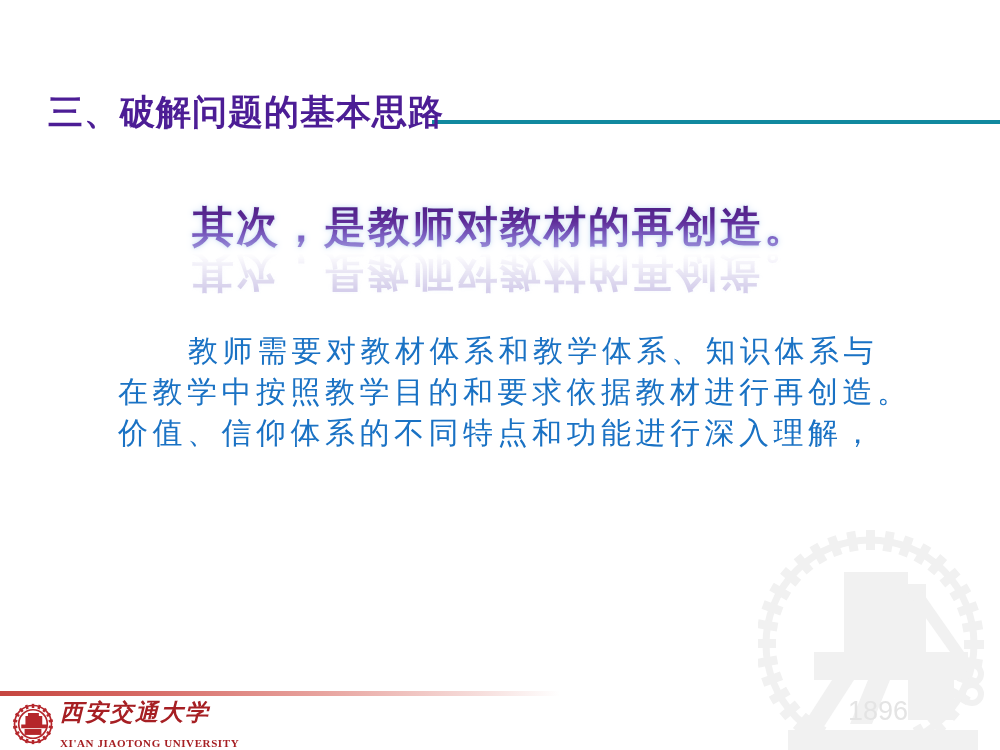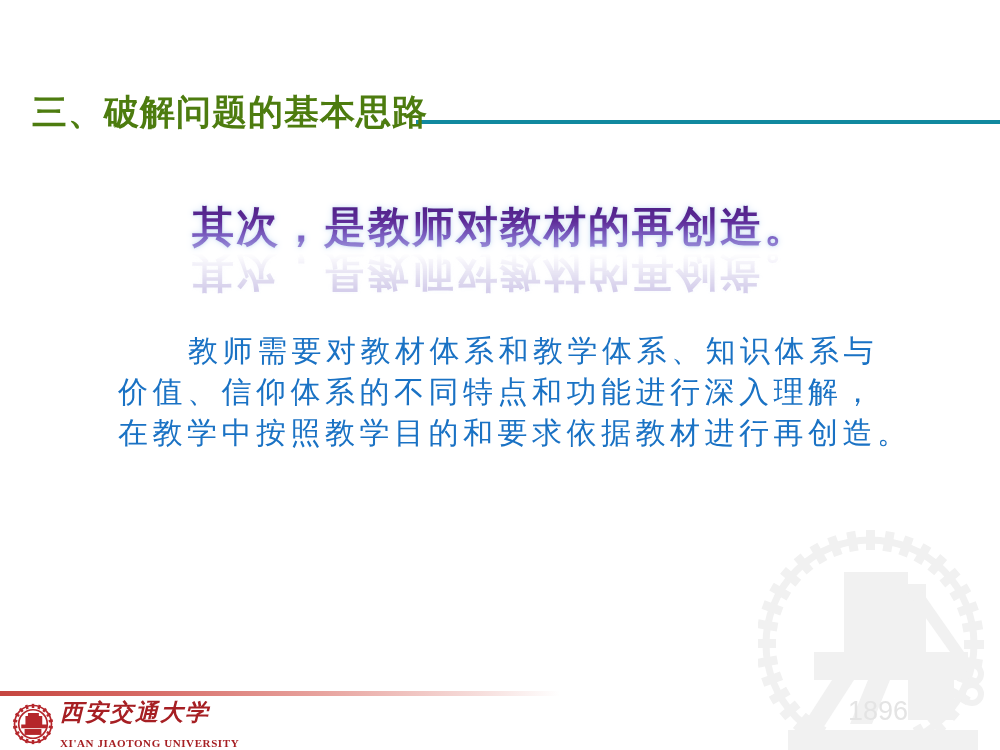--- a/index.html
+++ b/index.html
@@ -26,24 +26,24 @@
     top: 74px;
     width: 1000px;
     height: 56px;
     display: flex;
     align-items: flex-end;
   }
   .title-text {
     font-family: "DejaVu Sans", sans-serif;
     font-size: 35px;
     font-weight: bold;
-    color: #4d7c0f;
+    color: #4c1d95;
     letter-spacing: 1px;
     line-height: 1;
-    padding-left: 32px;
+    padding-left: 48px;
     white-space: nowrap;
     position: relative;
     z-index: 3;
   }
   .title-rule {
     flex: 1 1 auto;
     height: 4px;
     background: #11899f;
     margin-left: -12px;
     margin-bottom: 6px;
@@ -245,22 +245,22 @@
     <div class="title-rule"></div>
   </div>
 
   <div class="heading-wrap">
     <div class="heading-main">其次，是教师对教材的再创造。</div>
     <div class="heading-reflect">其次，是教师对教材的再创造。</div>
   </div>
 
   <div class="body-wrap">
     <div class="body-line indent">教师需要对教材体系和教学体系、知识体系与</div>
+    <div class="body-line">在教学中按照教学目的和要求依据教材进行再创造。</div>
     <div class="body-line">价值、信仰体系的不同特点和功能进行深入理解，</div>
-    <div class="body-line">在教学中按照教学目的和要求依据教材进行再创造。</div>
   </div>
 
   <div class="bottom-rule"></div>
 
   <div class="logo">
     <svg class="logo-emblem" viewBox="0 0 100 100" xmlns="http://www.w3.org/2000/svg" aria-hidden="true">
       <g stroke="#b5262b" fill="none" stroke-width="4">
         <circle cx="50" cy="50" r="44"></circle>
         <circle cx="50" cy="50" r="34"></circle>
       </g>

